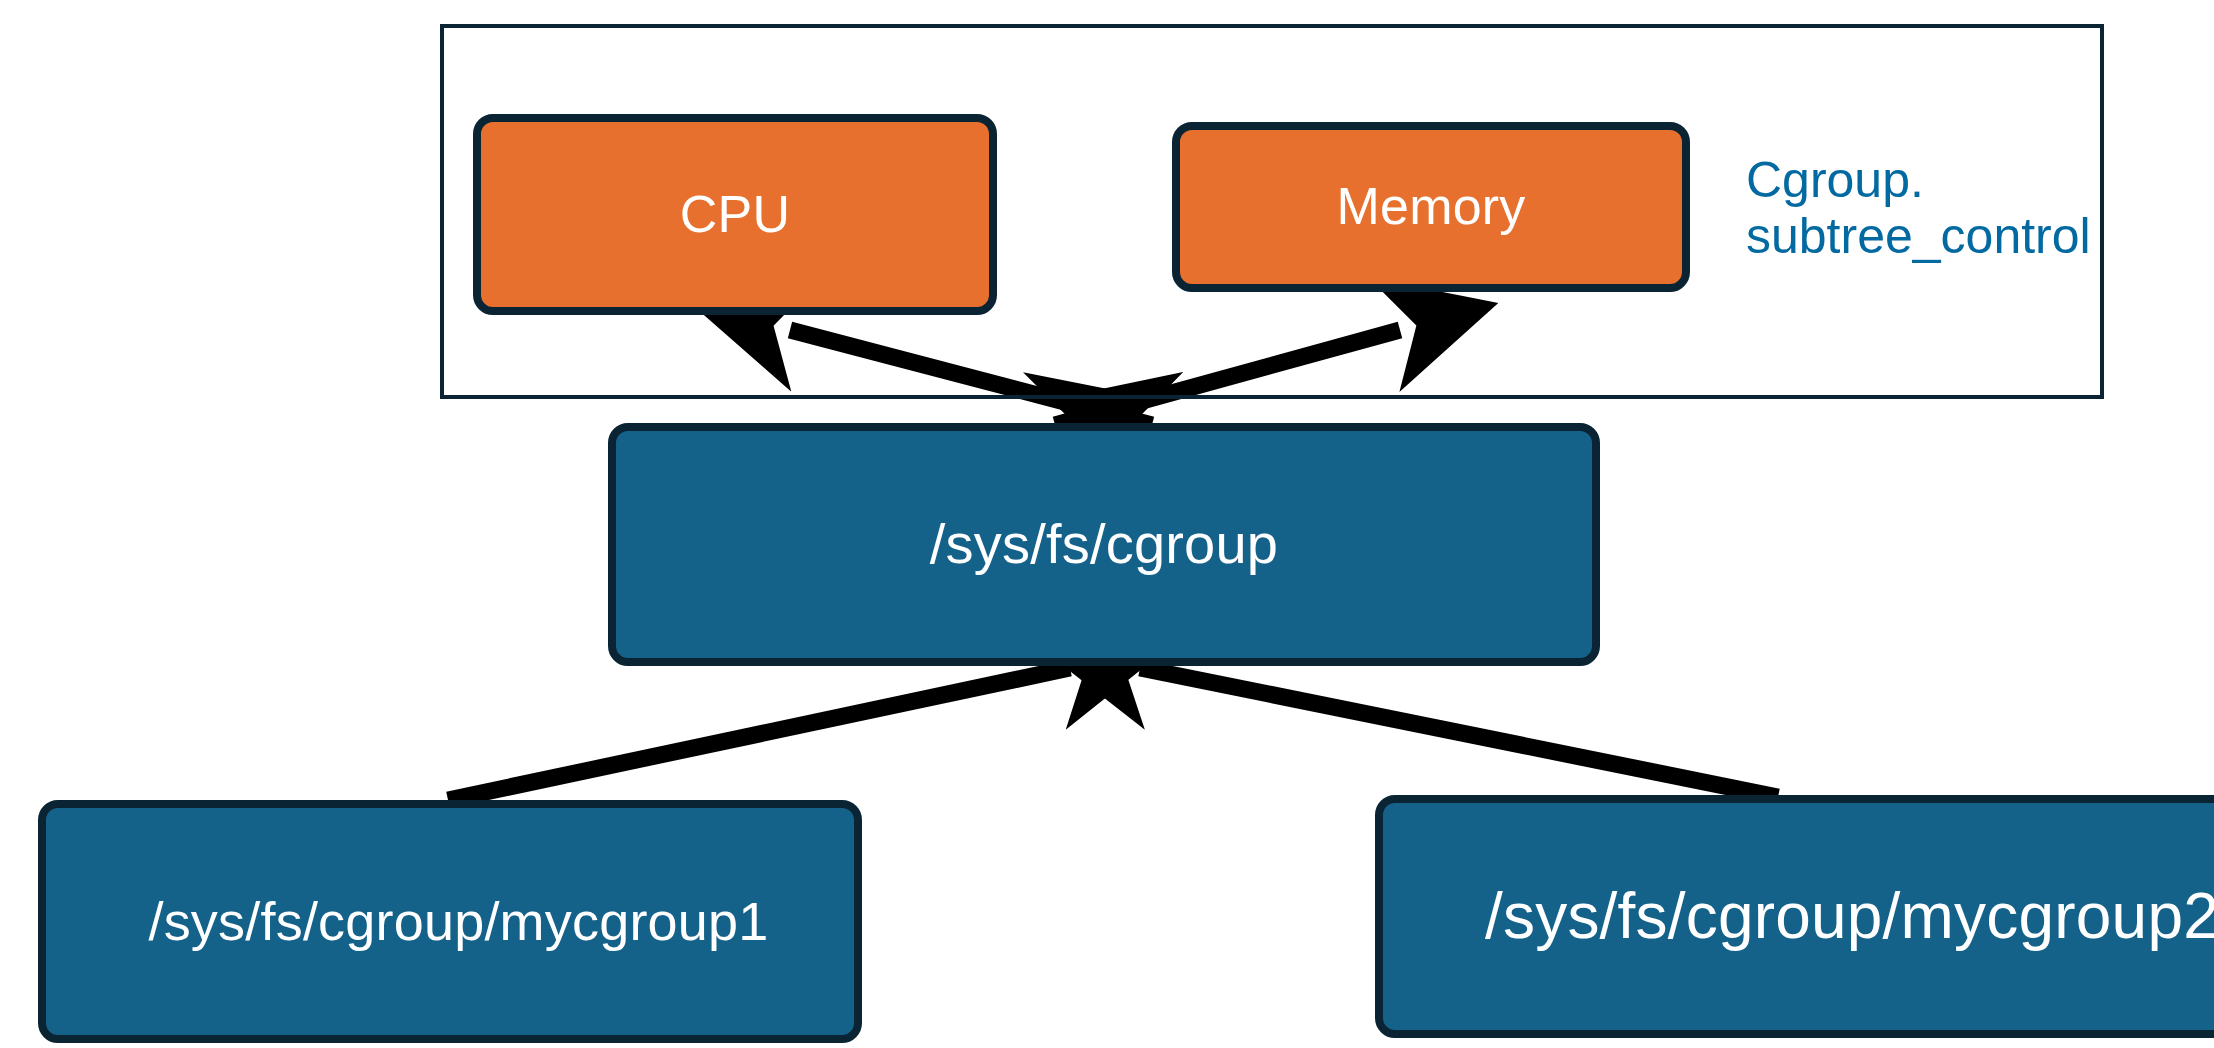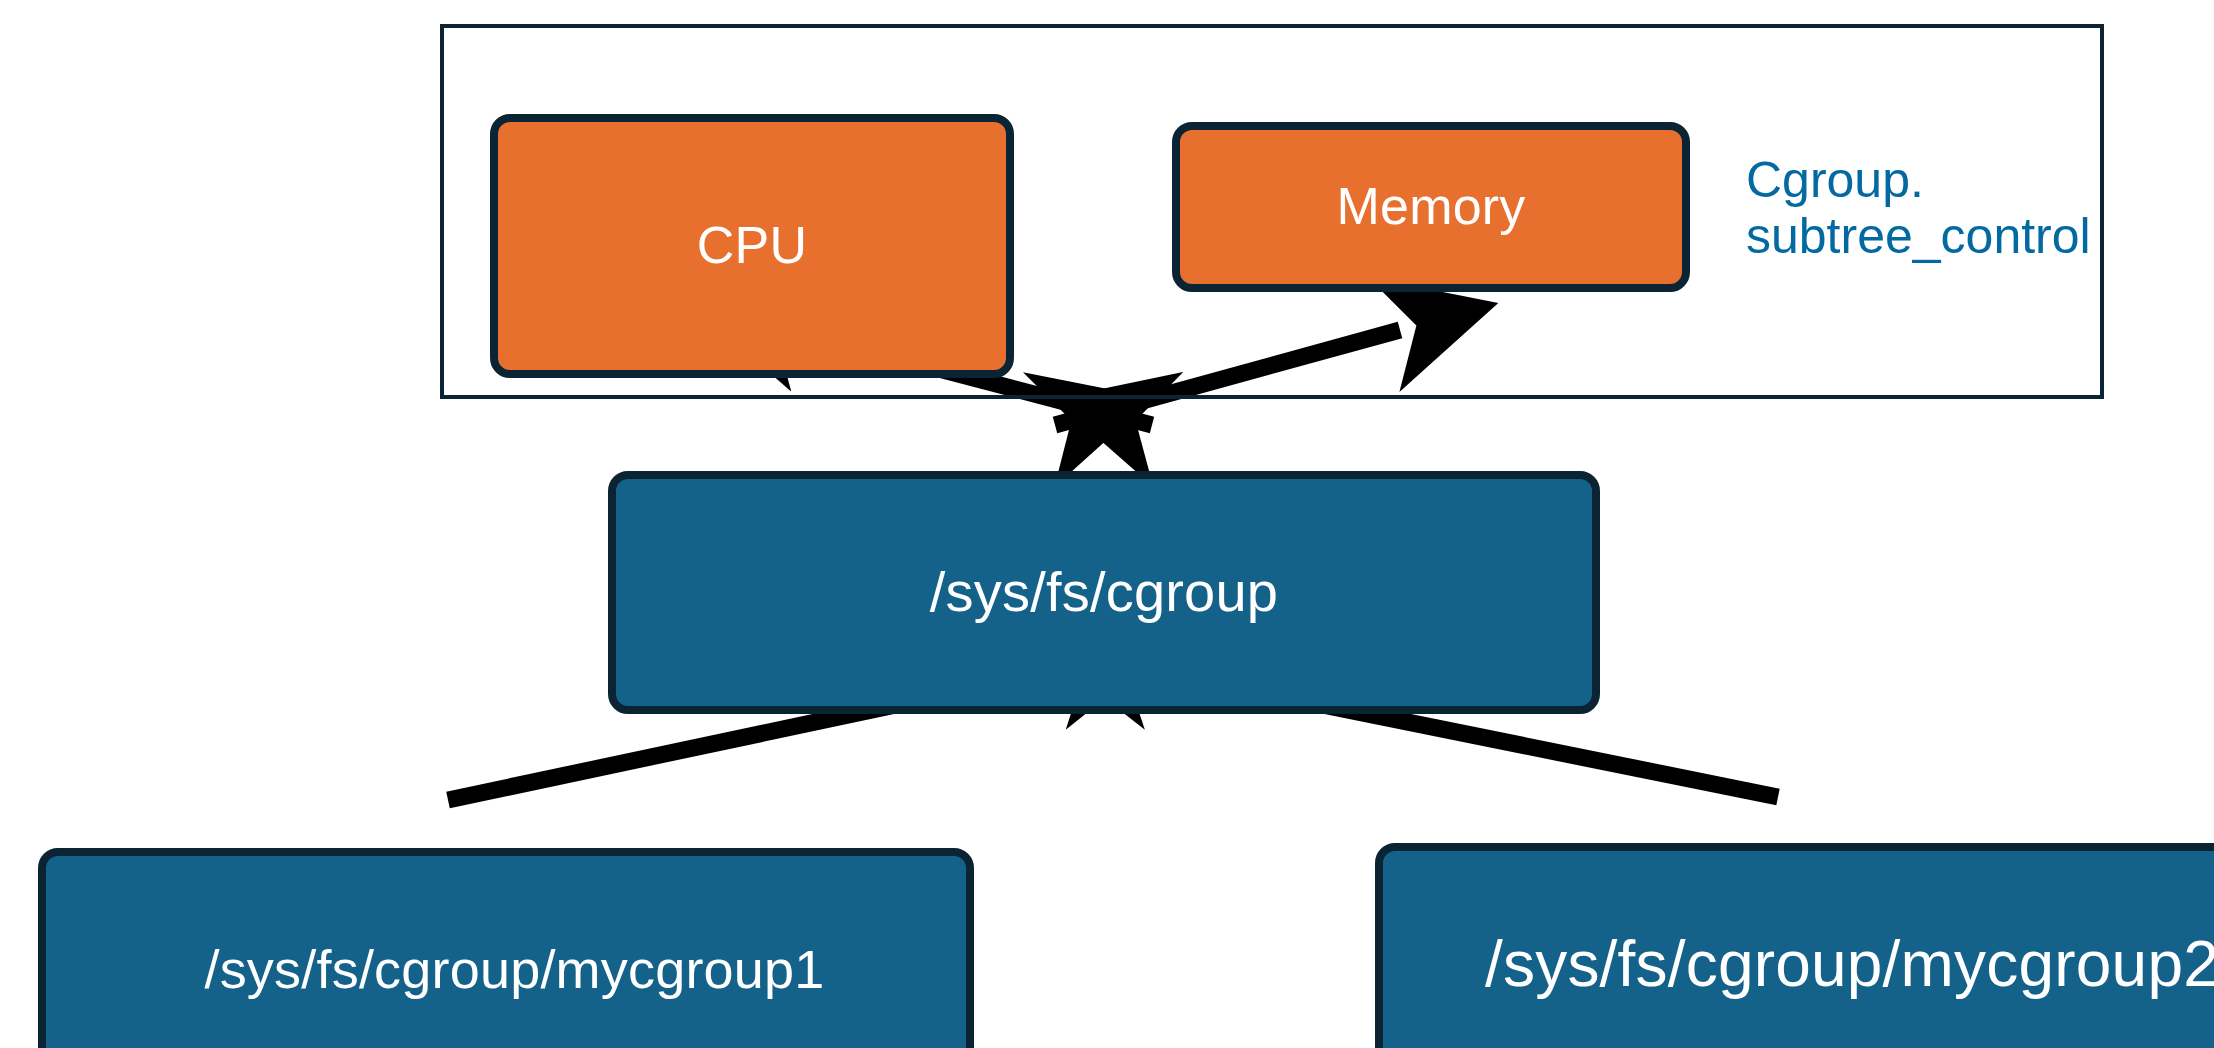--- a/index.html
+++ b/index.html
@@ -53,27 +53,26 @@
     letter-spacing: 0.2px;
     white-space: nowrap;
   }
   .node.controller {
     background: #e8702e;
     font-size: 52px;
   }
   .node.cgroup {
     background: #14628a;
     font-size: 54px;
-    margin-top: 48px;
   }
 
-  #box-cpu    { left: 490px;  top: 114px; width: 524px; height: 264px; }
+  #box-cpu    { left: 473px;  top: 114px; width: 524px; height: 201px; }
   #box-memory { left: 1172px; top: 122px; width: 518px; height: 170px; }
   #box-root   { left: 608px;  top: 423px; width: 992px; height: 243px; font-size: 56px; }
-  #box-child1 { left: 38px;   top: 800px; width: 936px; height: 243px; font-size: 54px; padding-left: 17px; }
+  #box-child1 { left: 38px;   top: 800px; width: 824px; height: 243px; font-size: 54px; padding-left: 17px; }
   #box-child2 { left: 1375px; top: 795px; width: 954px; height: 243px; font-size: 64px; }
 
   
   .caption {
     position: absolute;
     left: 1746px;
     top: 152px;
     width: 400px;
     font-size: 50px;
     line-height: 1.12;

